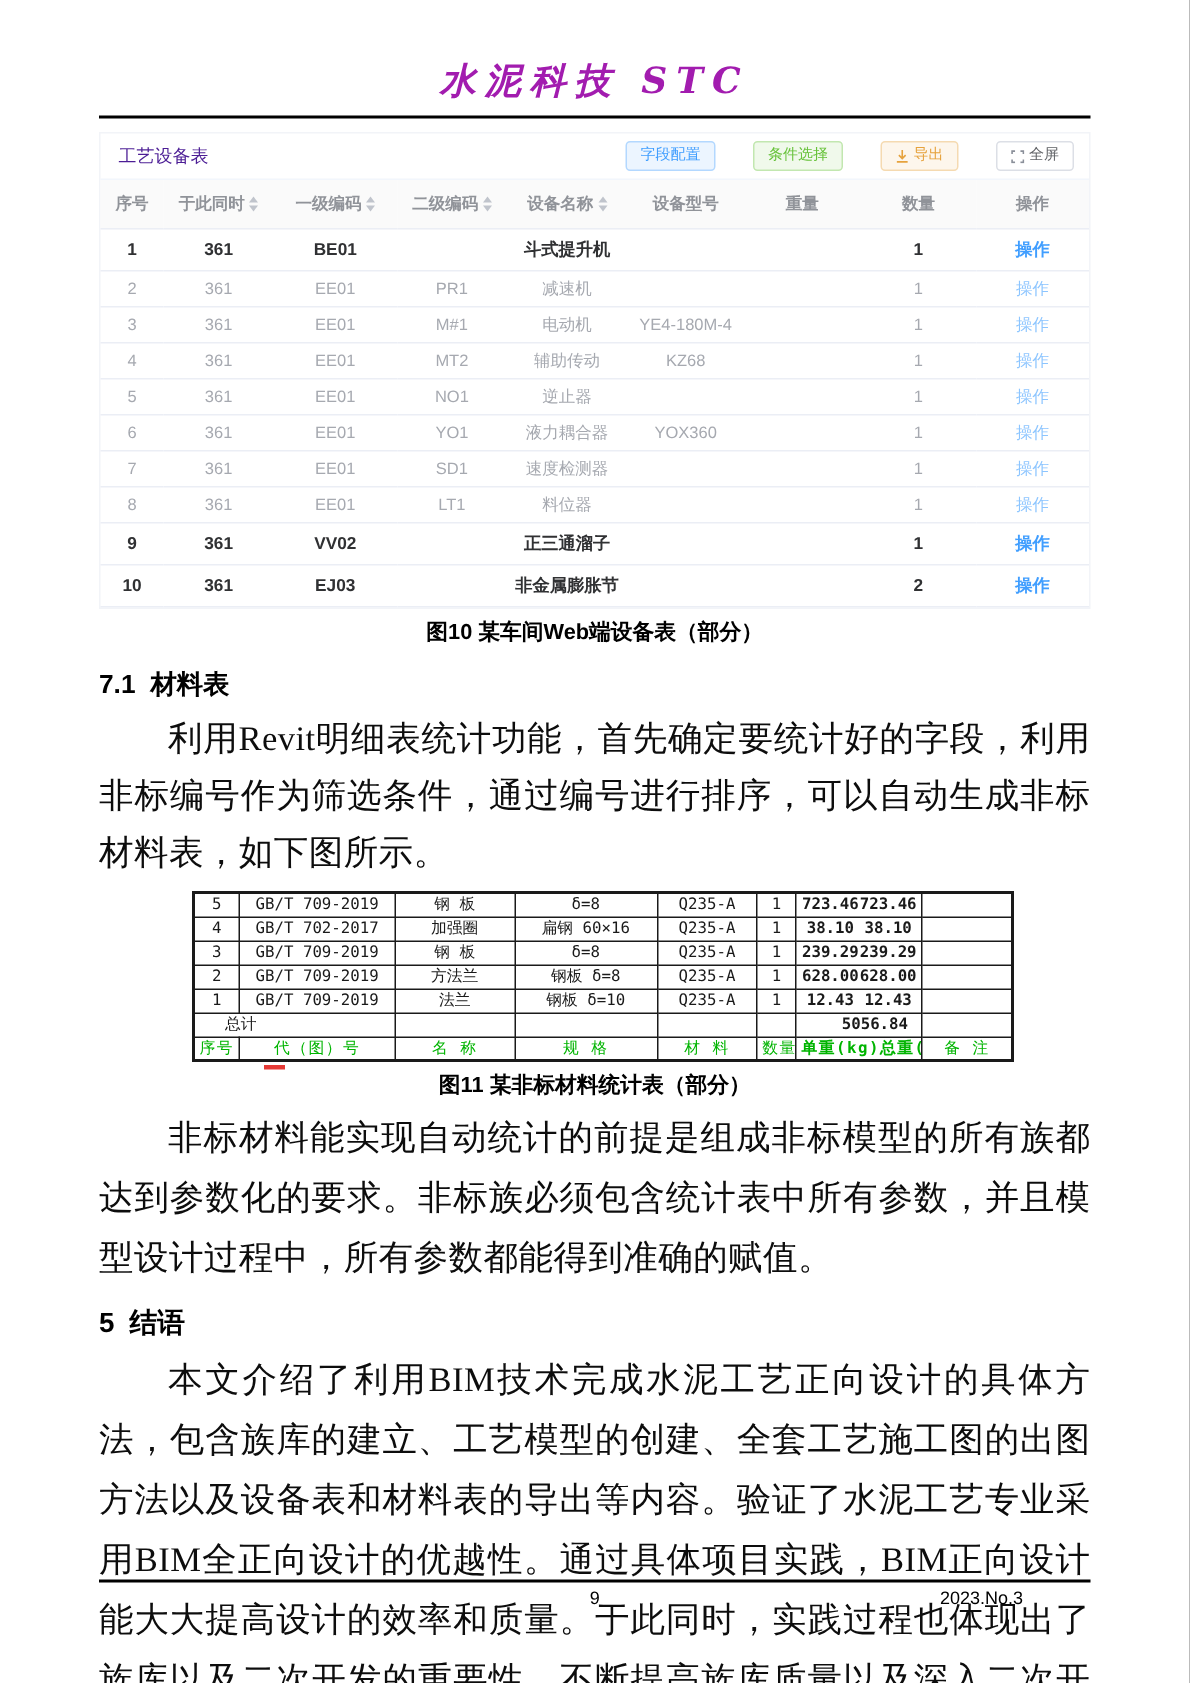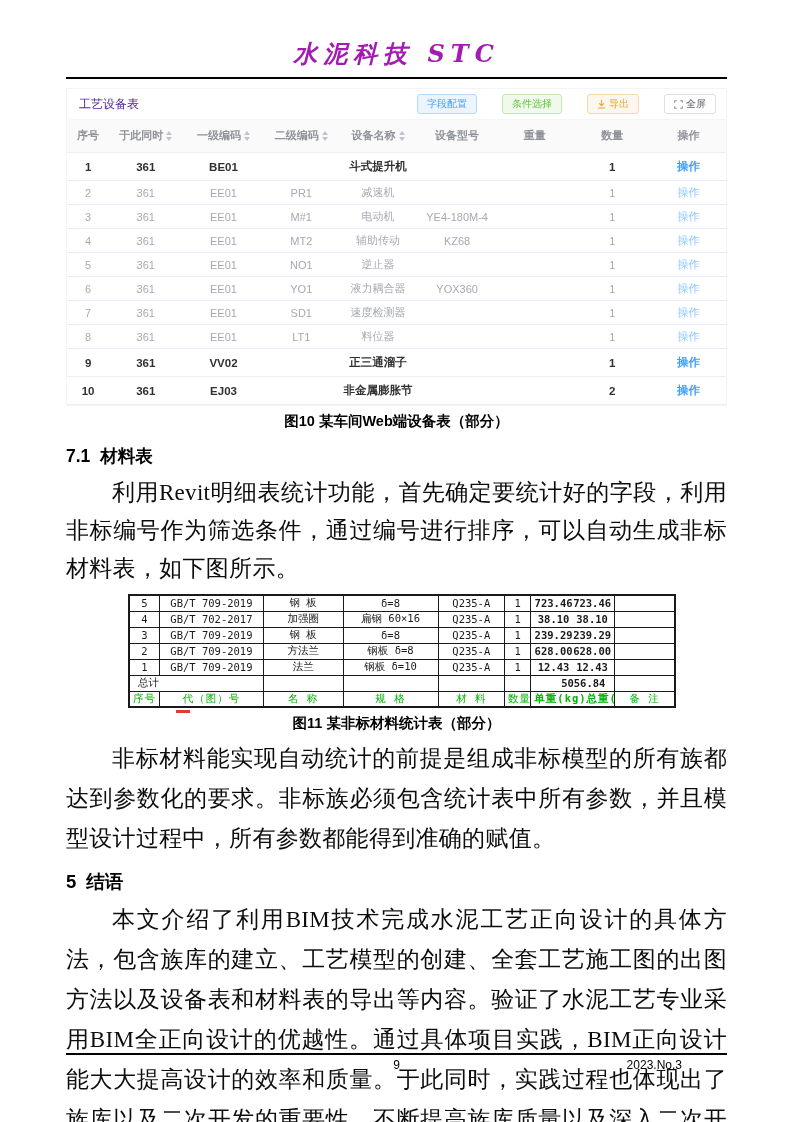--- a/index.html
+++ b/index.html
@@ -77,21 +77,21 @@
   .mat-wrap { position:relative; margin:6px 0 0 62px; width:548px; }
   table.mat {
     width:100%; border-collapse:collapse; table-layout:fixed;
     border:2px solid #1a1a1a;
     font-family:"DejaVu Sans Mono", monospace; font-size:10.5px; color:#1a1a1a;
   }
   table.mat td {
     border:1px solid #1a1a1a; height:16px; padding:0 3px;
     text-align:center; white-space:nowrap; overflow:hidden;
   }
-  table.mat td.lft { text-align:left; padding-left:8px; }
+  table.mat td.lft { text-align:left; padding-left:20px; }
   .wcell { display:flex; justify-content:space-around;font-weight:bold; }
   .wcell.total { justify-content:flex-end; padding-right:6px;align-items:center; }
   tr.mat-head td { color:#00b400; letter-spacing:1px; }
   .red-mark { position:absolute; left:48px; bottom:-5px; width:14px; height:3.5px; background:#e53935; }
 
   
   .footer { position:absolute; left:66px; right:66px; bottom:48px; }
   .footer-rule { border-top:2.5px solid #000; }
   .footer-row {
     position:relative; margin-top:3px; height:16px;

